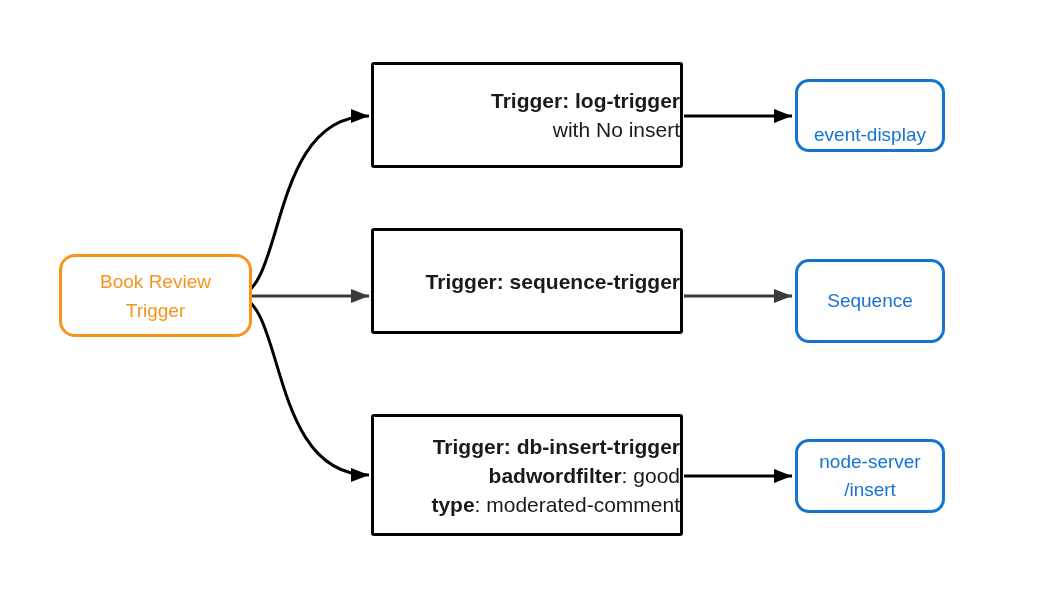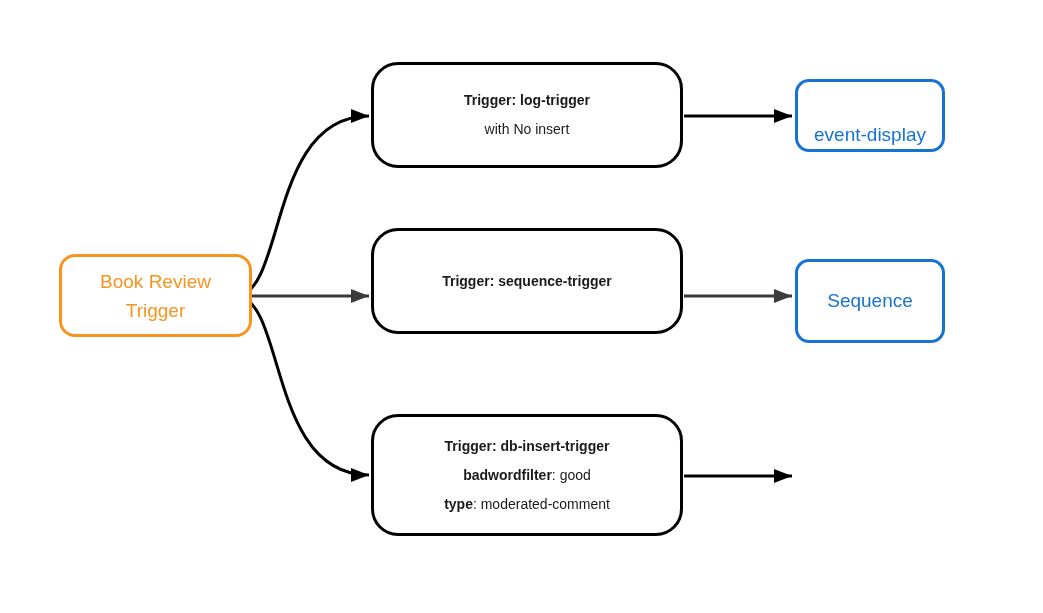--- a/index.html
+++ b/index.html
@@ -27,24 +27,25 @@
     box-sizing: border-box;
     background: #ffffff;
     display: flex;
     flex-direction: column;
     justify-content: center;
     align-items: center;
     text-align: center;
   }
   .trigger {
     border: 3px solid var(--triggerBorder, #000000);
-    border-radius: 27px;
+    border-radius: 3px;
     color: var(--text, #1A1A1A);
-    font-size: 14px;
+    font-size: 21px;
     line-height: 29px;
+    align-items: flex-end;
   }
   .trigger .b { font-weight: 700; }
   .broker {
     border: 3px solid var(--broker, #F7941E);
     border-radius: 16px;
     color: var(--broker, #F7941E);
     font-size: 19px;
     line-height: 29px;
   }
   .sink {
@@ -99,14 +100,18 @@
   </div>
 
   <div class="node sink" style="left:795px; top:79px; width:150px; height:73px;justify-content:flex-end;">
     <div class="tline">event-display</div>
   </div>
 
   <div class="node sink" style="left:795px; top:259px; width:150px; height:84px;">
     <div class="tline">Sequence</div>
   </div>
 
+  <div class="node sink" style="left:795px; top:439px; width:150px; height:74px;">
+    <div class="tline">node-server</div>
+    <div class="tline">/insert</div>
+  </div>
 
 </div>
 
 </body></html>

